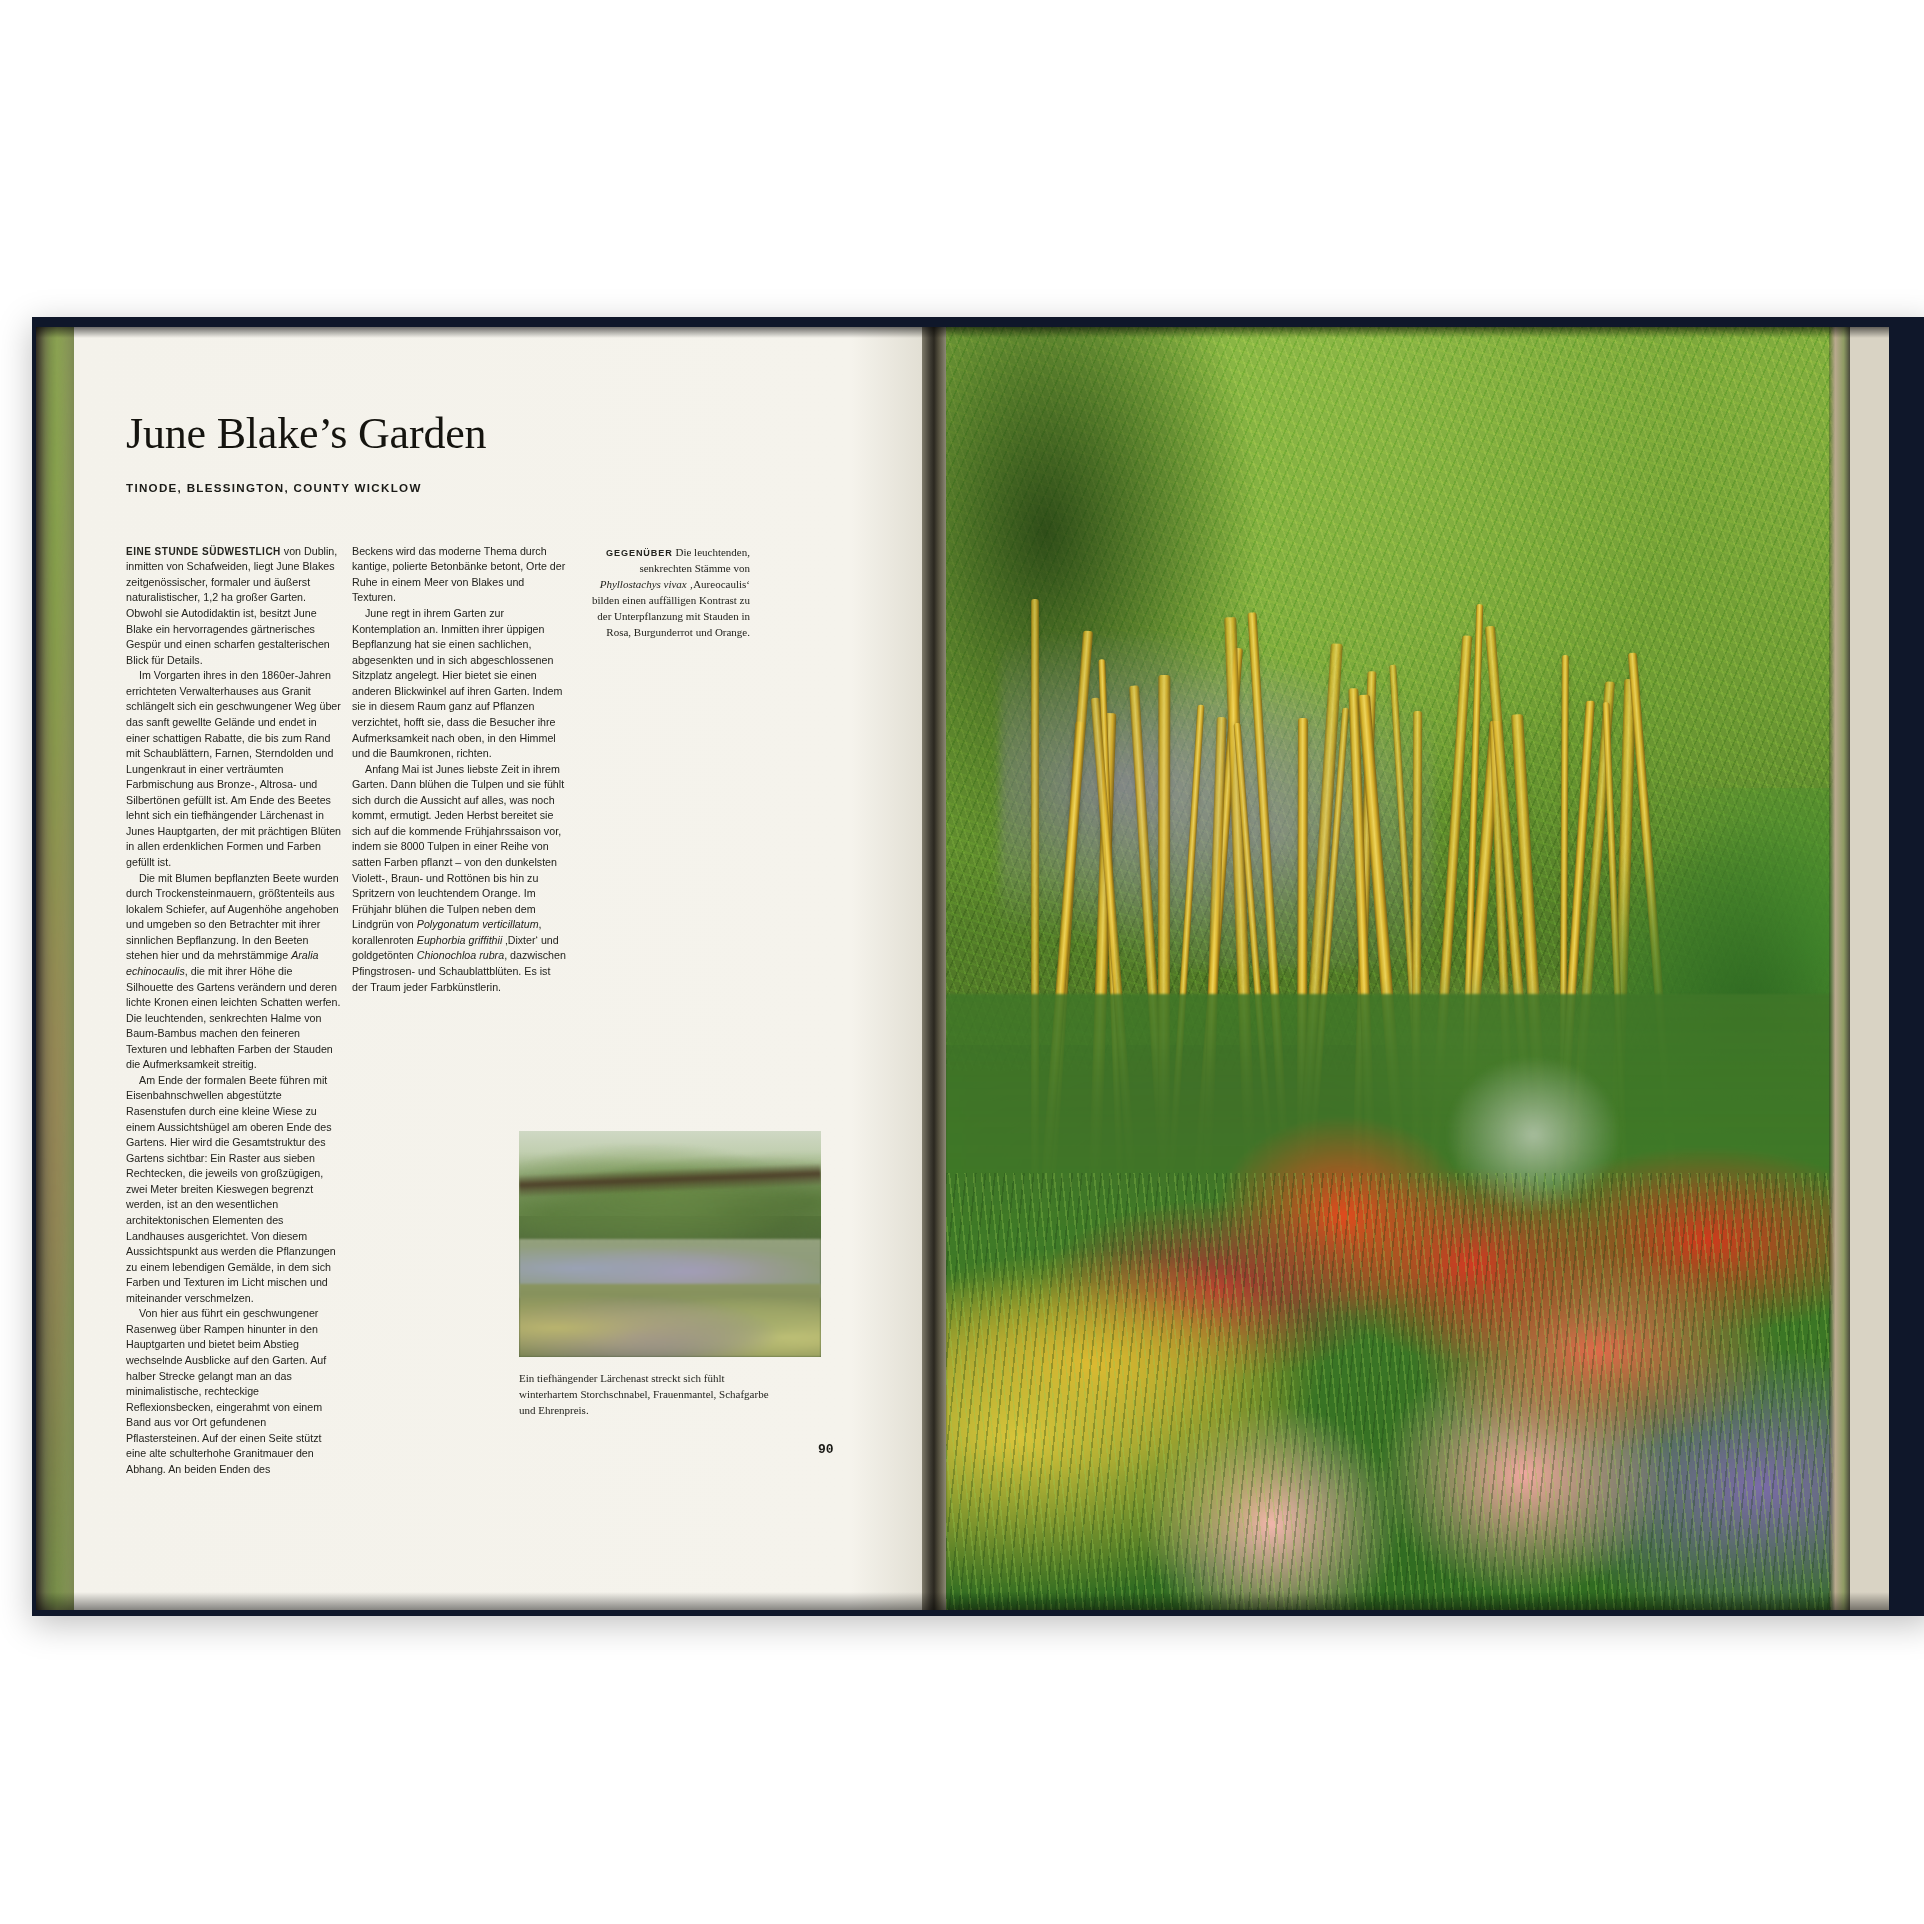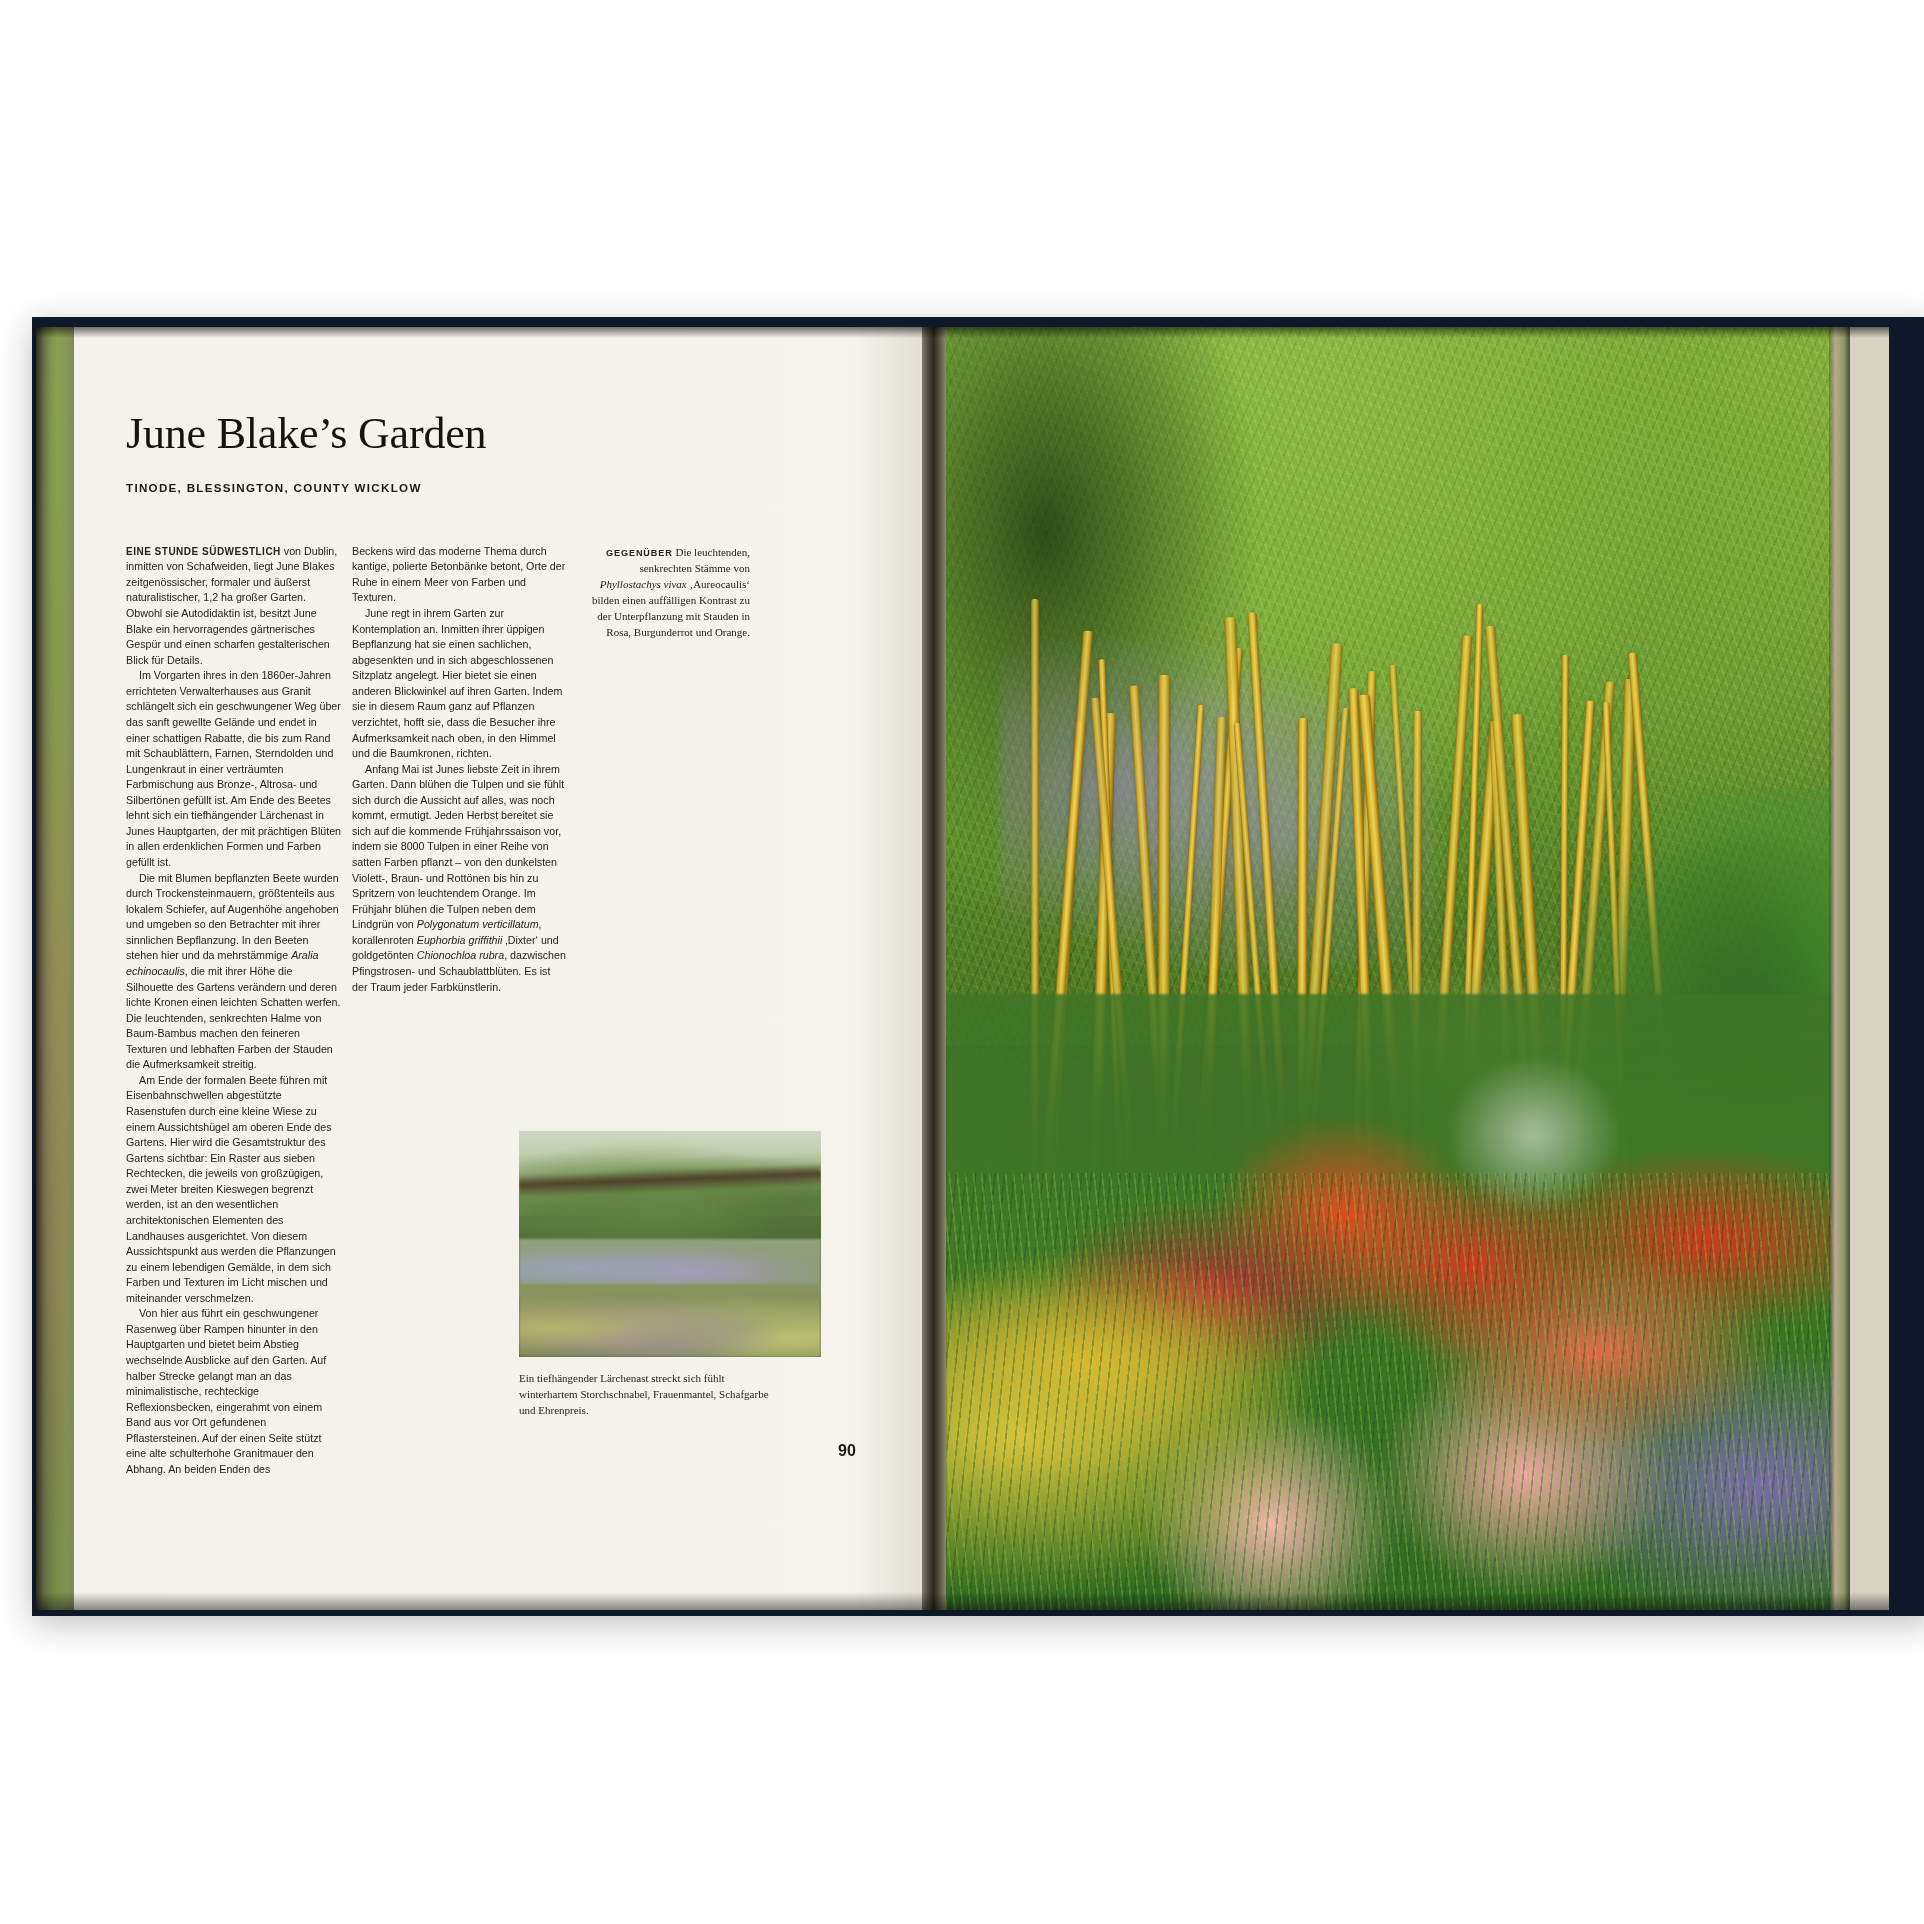--- a/index.html
+++ b/index.html
@@ -215,24 +215,24 @@
     top: 1043px;
     width: 265px;
     font-family: "Liberation Serif", serif;
     font-size: 11px;
     line-height: 1.46;
     color: #23231e;
   }
 
   .folio {
     position: absolute;
-    left: 802px;
+    left: 782px;
     top: 1115px;
-    font-family: Liberation Sans, sans-serif;
-    font-size: 16px;
+    font-family: Liberation Mono, monospace;
+    font-size: 13px;
     font-weight: bold;
     color: #1a1a16;
   }
 
   
   .rphoto {
     position: absolute;
     left: 0; top: 0;
     width: 904px;
     height: 1283px;
@@ -377,21 +377,21 @@
 
             <div class="col">
               <div class="para"><span class="lead-caps">EINE STUNDE SÜDWESTLICH</span><span> von Dublin, inmitten von Schafweiden, liegt June Blakes zeitgenössischer, formaler und äußerst naturalistischer, 1,2 ha großer Garten. Obwohl sie Autodidaktin ist, besitzt June Blake ein hervorragendes gärtnerisches Gespür und einen scharfen gestalterischen Blick für Details.</span></div>
               <div class="para">Im Vorgarten ihres in den 1860er-Jahren errichteten Verwalterhauses aus Granit schlängelt sich ein geschwungener Weg über das sanft gewellte Gelände und endet in einer schattigen Rabatte, die bis zum Rand mit Schaublättern, Farnen, Sterndolden und Lungenkraut in einer verträumten Farbmischung aus Bronze-, Altrosa- und Silbertönen gefüllt ist. Am Ende des Beetes lehnt sich ein tiefhängender Lärchenast in Junes Hauptgarten, der mit prächtigen Blüten in allen erdenklichen Formen und Farben gefüllt ist.</div>
               <div class="para"><span>Die mit Blumen bepflanzten Beete wurden durch Trockensteinmauern, größtenteils aus lokalem Schiefer, auf Augenhöhe angehoben und umgeben so den Betrachter mit ihrer sinnlichen Bepflanzung. In den Beeten stehen hier und da mehrstämmige </span><span class="it">Aralia echinocaulis</span><span>, die mit ihrer Höhe die Silhouette des Gartens verändern und deren lichte Kronen einen leichten Schatten werfen. Die leuchtenden, senkrechten Halme von Baum-Bambus machen den feineren Texturen und lebhaften Farben der Stauden die Aufmerksamkeit streitig.</span></div>
               <div class="para">Am Ende der formalen Beete führen mit Eisenbahnschwellen abgestützte Rasenstufen durch eine kleine Wiese zu einem Aussichtshügel am oberen Ende des Gartens. Hier wird die Gesamtstruktur des Gartens sichtbar: Ein Raster aus sieben Rechtecken, die jeweils von großzügigen, zwei Meter breiten Kieswegen begrenzt werden, ist an den wesentlichen architektonischen Elementen des Landhauses ausgerichtet. Von diesem Aussichtspunkt aus werden die Pflanzungen zu einem lebendigen Gemälde, in dem sich Farben und Texturen im Licht mischen und miteinander verschmelzen.</div>
               <div class="para">Von hier aus führt ein geschwungener Rasenweg über Rampen hinunter in den Hauptgarten und bietet beim Abstieg wechselnde Ausblicke auf den Garten. Auf halber Strecke gelangt man an das minimalistische, rechteckige Reflexionsbecken, eingerahmt von einem Band aus vor Ort gefundenen Pflastersteinen. Auf der einen Seite stützt eine alte schulterhohe Granitmauer den Abhang. An beiden Enden des</div>
             </div>
 
             <div class="col">
-              <div class="para">Beckens wird das moderne Thema durch kantige, polierte Betonbänke betont, Orte der Ruhe in einem Meer von Farben und Texturen.</div>
+              <div class="para">Beckens wird das moderne Thema durch kantige, polierte Betonbänke betont, Orte der Ruhe in einem Meer von Blakes und Texturen.</div>
               <div class="para">June regt in ihrem Garten zur Kontemplation an. Inmitten ihrer üppigen Bepflanzung hat sie einen sachlichen, abgesenkten und in sich abgeschlossenen Sitzplatz angelegt. Hier bietet sie einen anderen Blickwinkel auf ihren Garten. Indem sie in diesem Raum ganz auf Pflanzen verzichtet, hofft sie, dass die Besucher ihre Aufmerksamkeit nach oben, in den Himmel und die Baumkronen, richten.</div>
               <div class="para"><span>Anfang Mai ist Junes liebste Zeit in ihrem Garten. Dann blühen die Tulpen und sie fühlt sich durch die Aussicht auf alles, was noch kommt, ermutigt. Jeden Herbst bereitet sie sich auf die kommende Frühjahrssaison vor, indem sie 8000 Tulpen in einer Reihe von satten Farben pflanzt – von den dunkelsten Violett-, Braun- und Rottönen bis hin zu Spritzern von leuchtendem Orange. Im Frühjahr blühen die Tulpen neben dem Lindgrün von </span><span class="it">Polygonatum verticillatum</span><span>, korallenroten </span><span class="it">Euphorbia griffithii</span><span> ‚Dixter‘ und goldgetönten </span><span class="it">Chionochloa rubra</span><span>, dazwischen Pfingstrosen- und Schaublattblüten. Es ist der Traum jeder Farbkünstlerin.</span></div>
             </div>
 
             <div class="col col-third">
               <div class="para"><span class="caption-caps">GEGENÜBER</span><span> Die leuchtenden, senkrechten Stämme von </span><span class="it">Phyllostachys vivax</span><span> ‚Aureocaulis‘ bilden einen auffälligen Kontrast zu der Unterpflanzung mit Stauden in Rosa, Burgunderrot und Orange.</span></div>
             </div>
 
           </div>
         </div>

